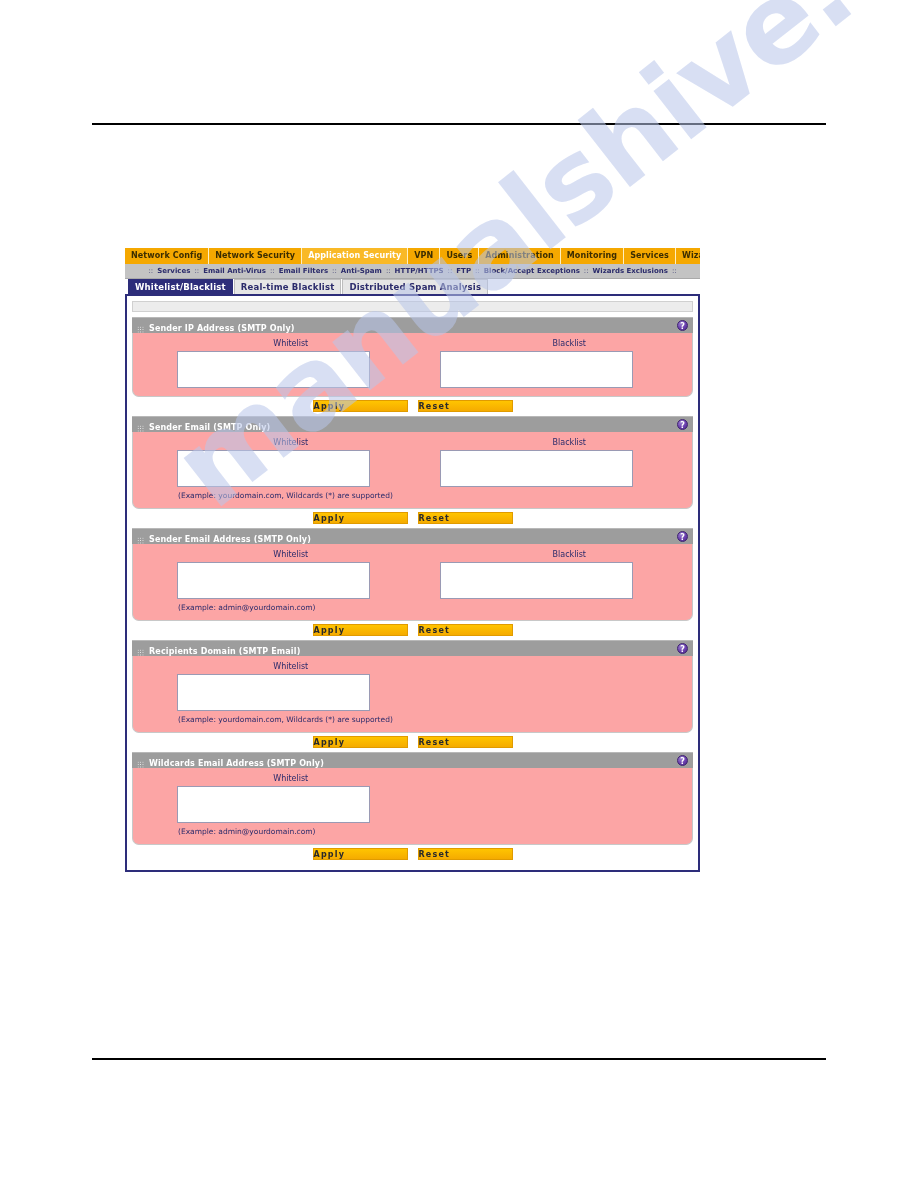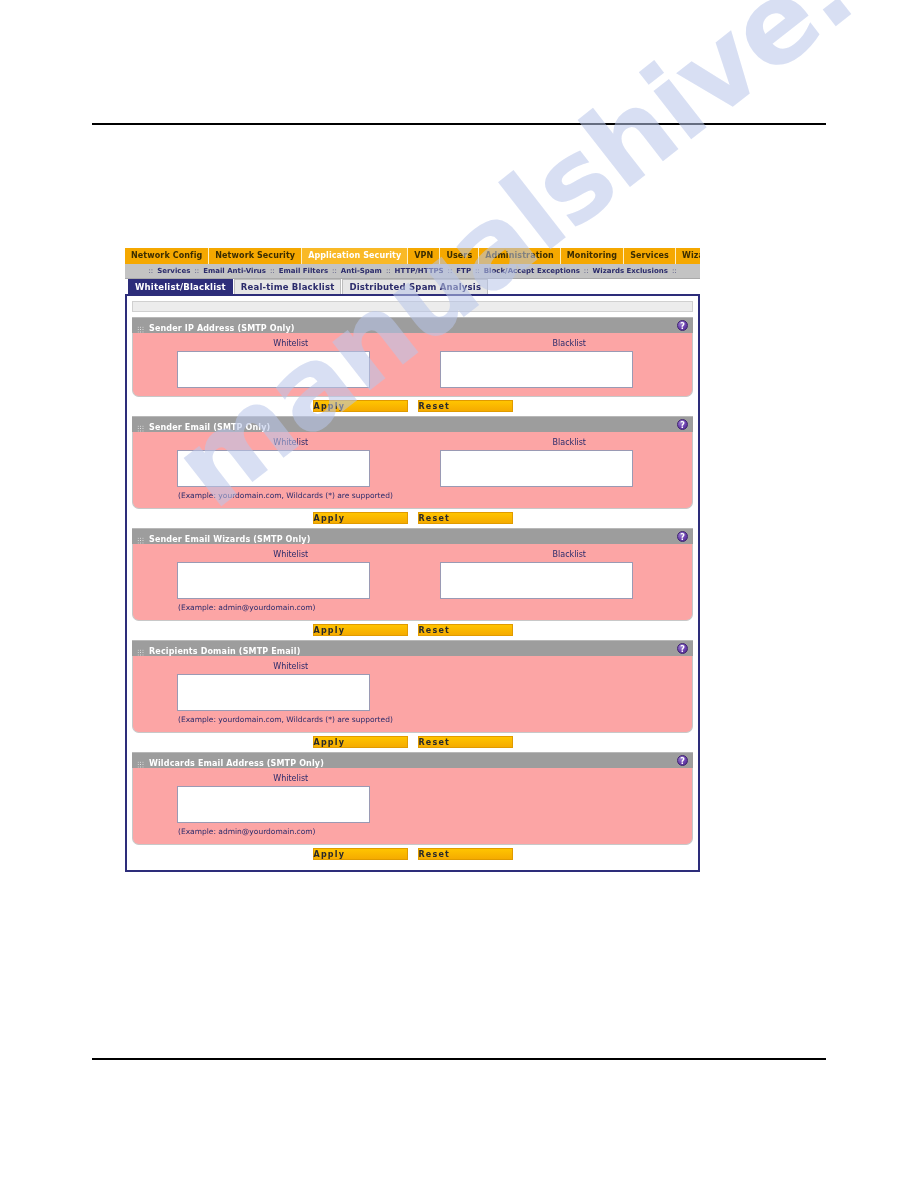--- a/index.html
+++ b/index.html
@@ -350,21 +350,21 @@
             <div class="hint">(Example: yourdomain.com, Wildcards (*) are supported)</div>
           </div>
           <div class="btn-row">
             <div class="btn">Apply</div>
             <div class="btn">Reset</div>
           </div>
         </div>
         <div class="section">
           <div class="sec-head">
             <span class="grip-icon"></span>
-            <span class="sec-title">Sender Email Wizards (SMTP Only)</span>
+            <span class="sec-title">Sender Email Address (SMTP Only)</span>
             <span class="help-icon">?</span>
           </div>
           <div class="sec-body">
             <div class="field-row">
               <div class="field-col left">
                 <div class="field-label">Whitelist</div>
                 <div class="textarea-box"></div>
               </div>
               <div class="field-col right">
                 <div class="field-label">Blacklist</div>

